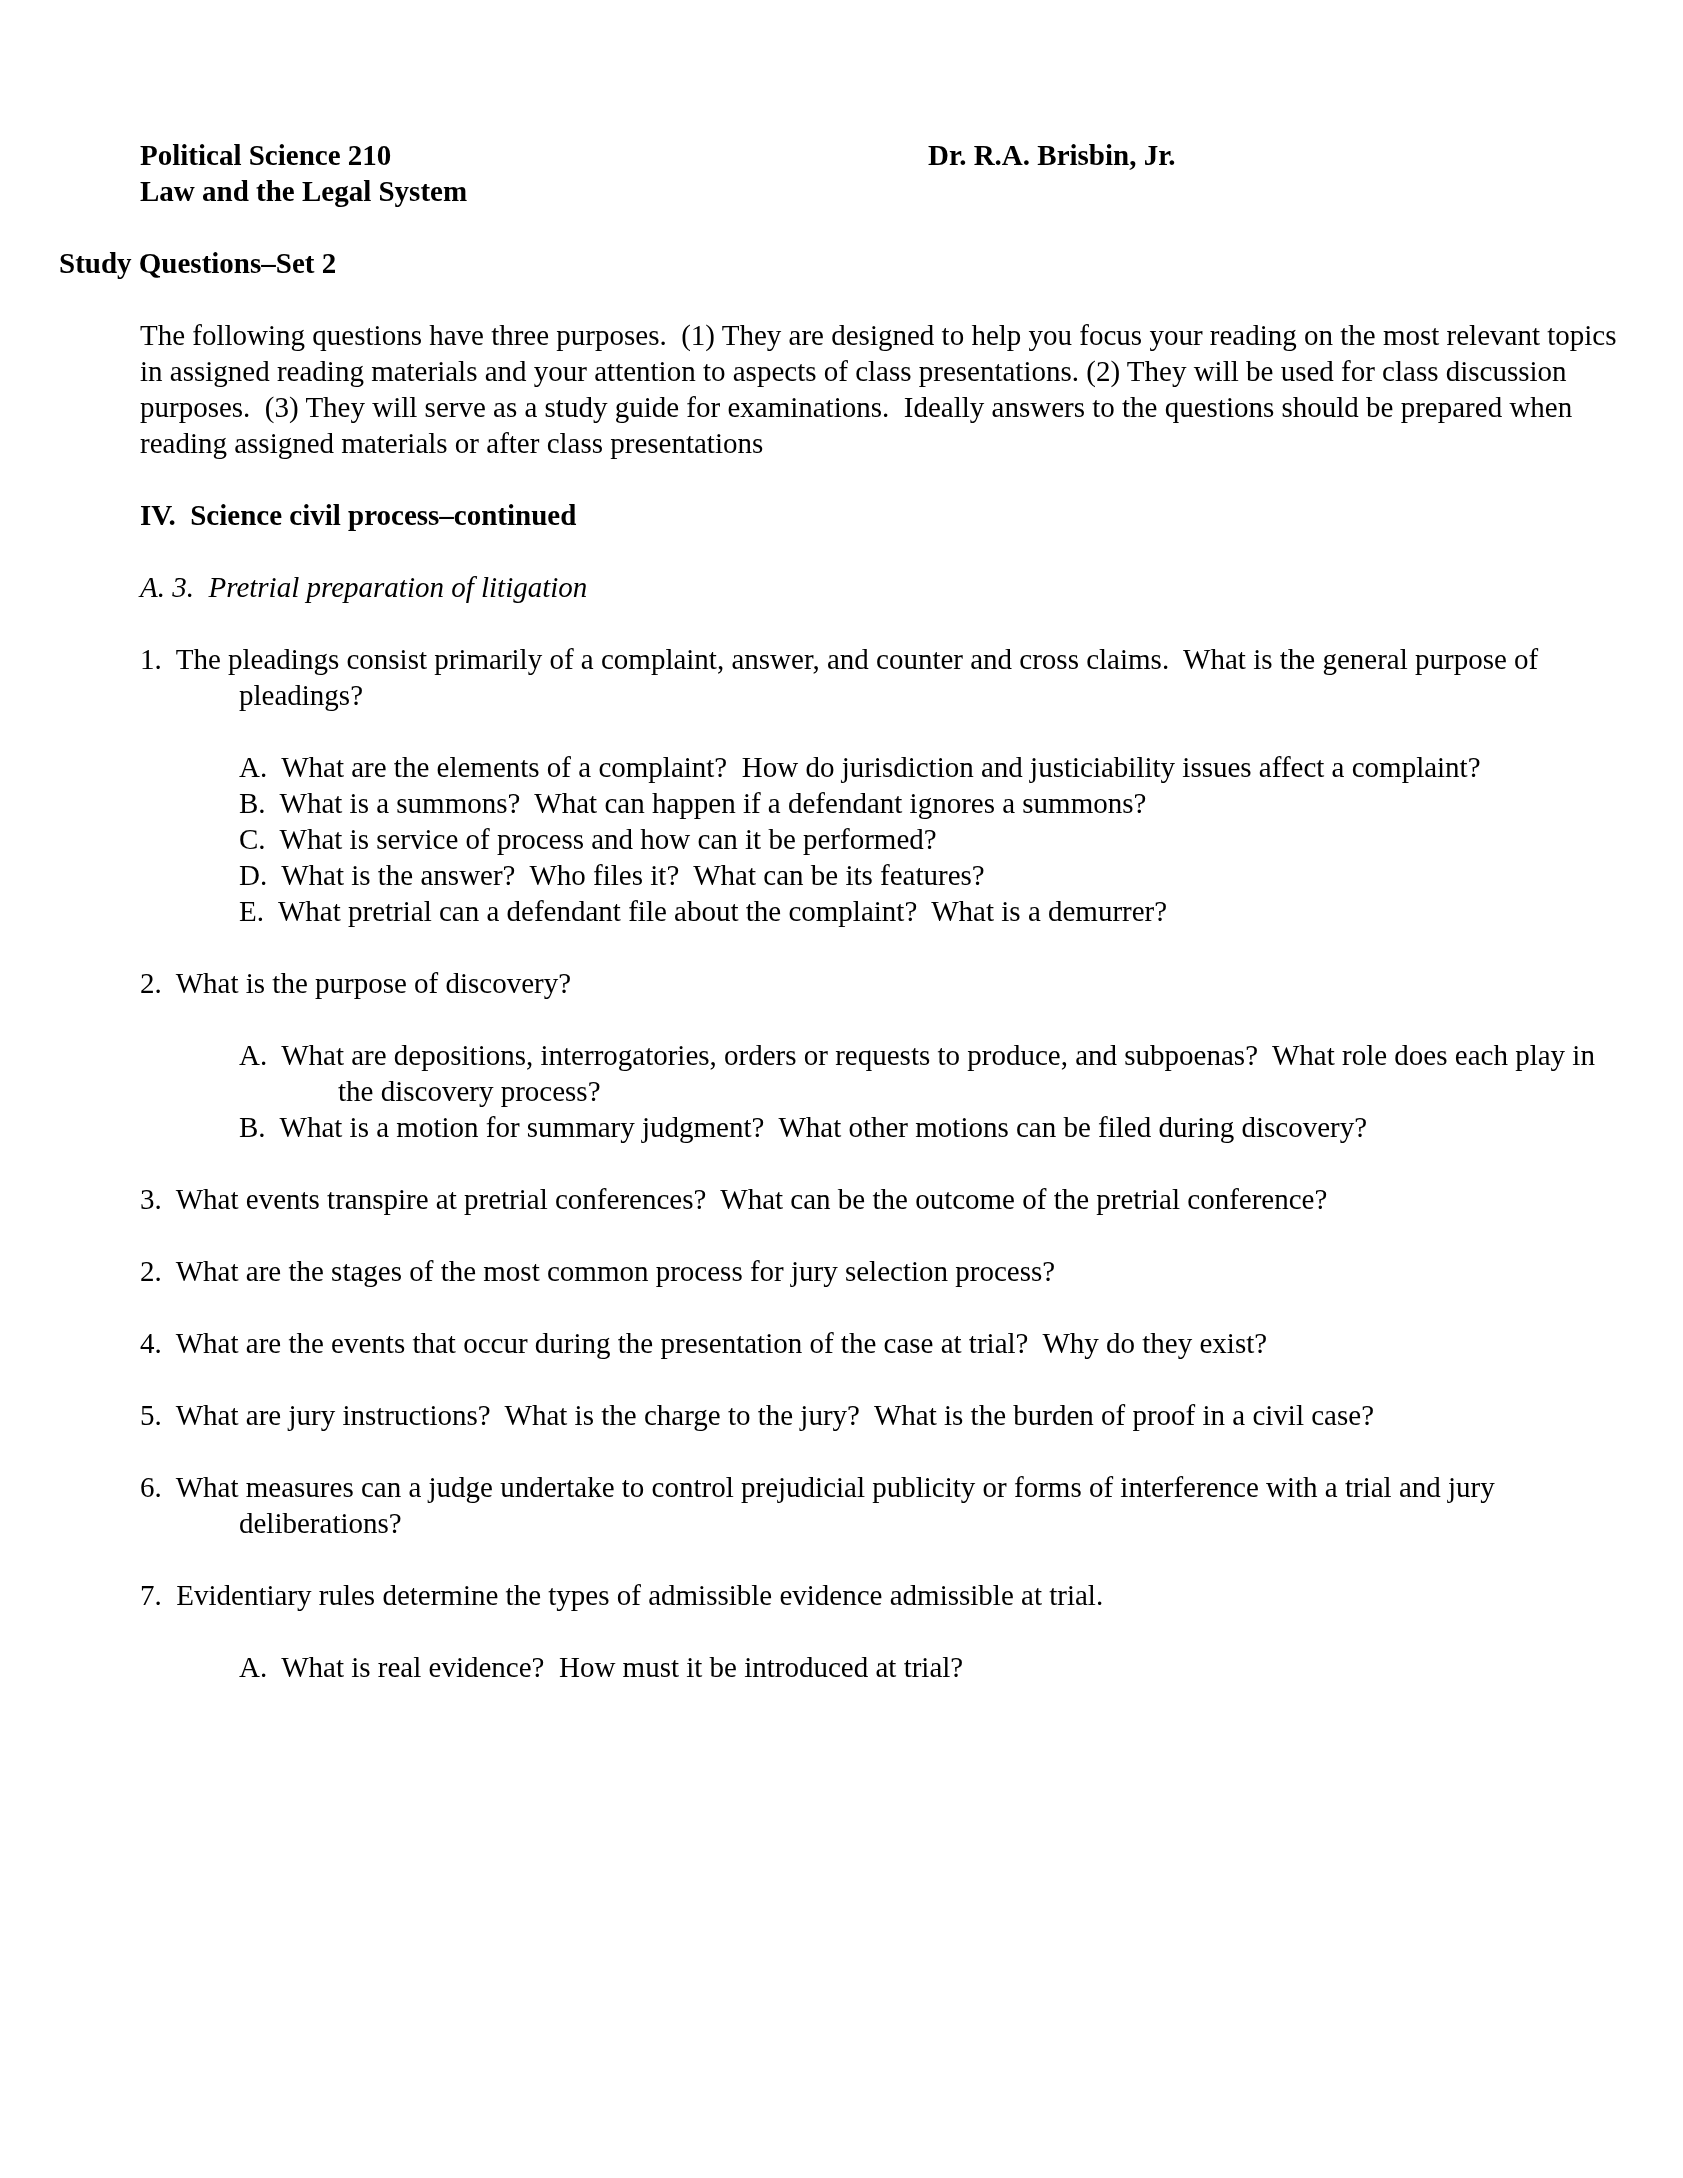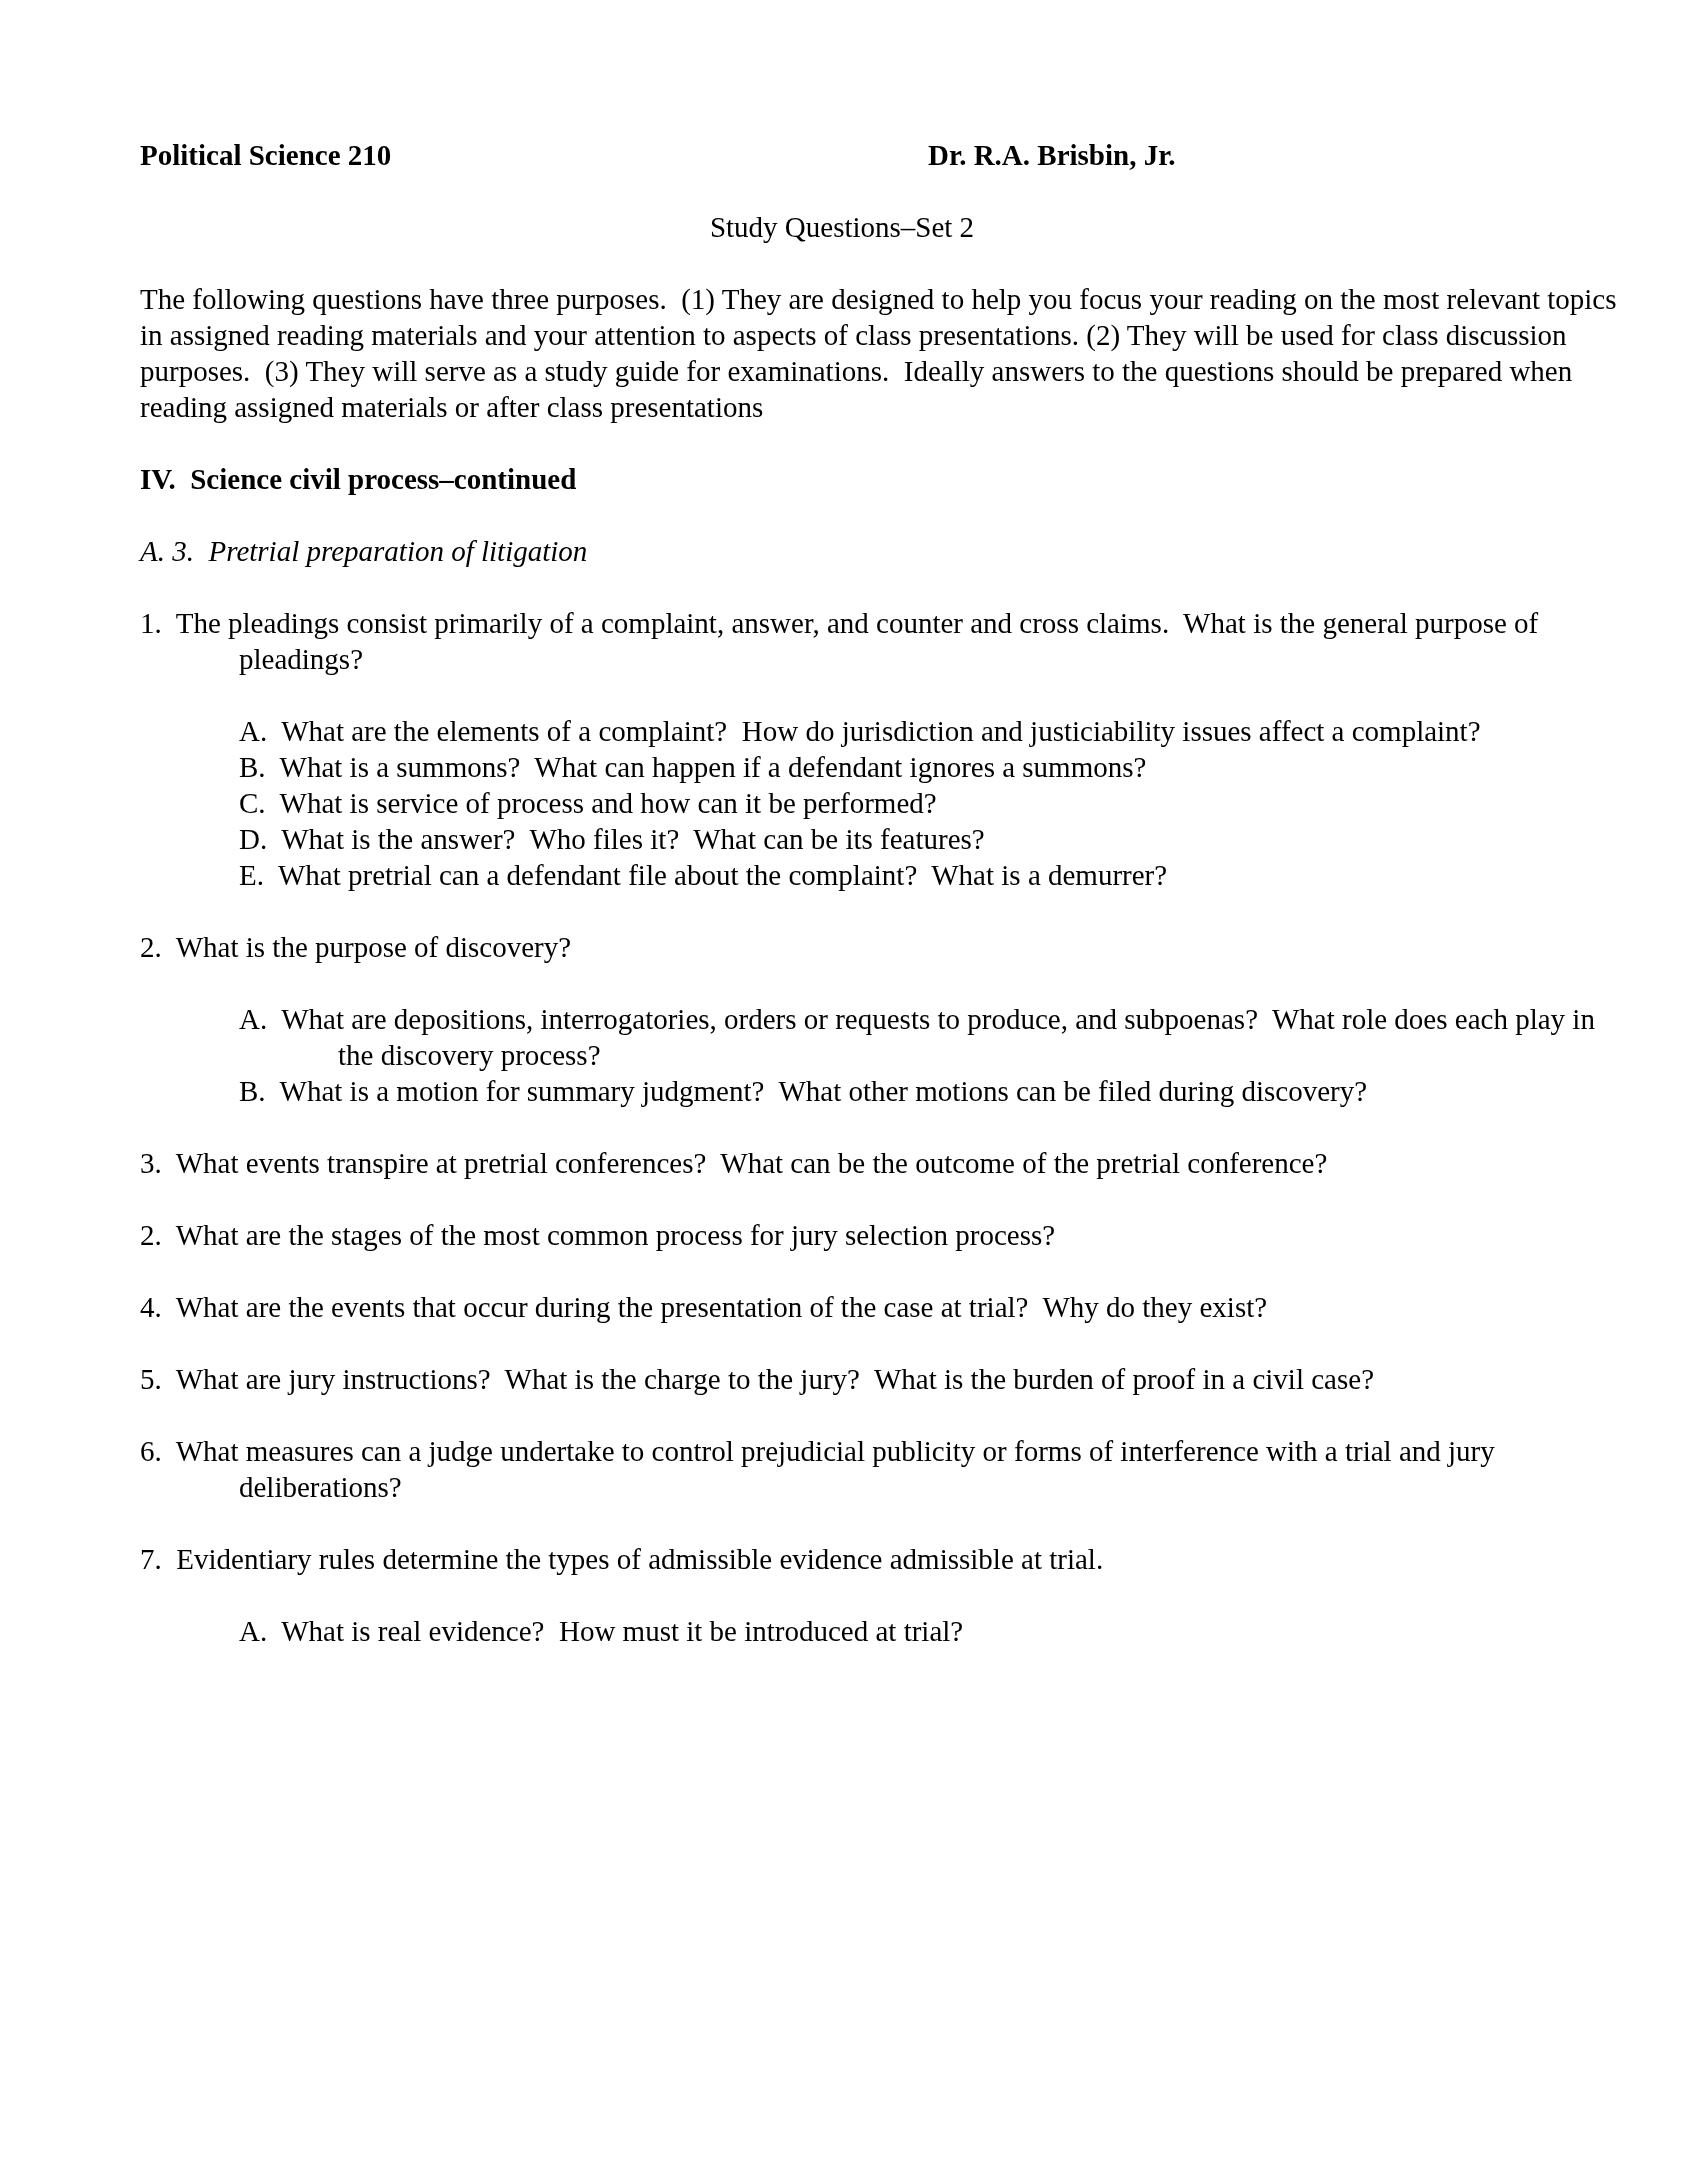--- a/index.html
+++ b/index.html
@@ -21,22 +21,21 @@
     width: 1485px;
   }
   .pre { white-space: pre-wrap; }
   .bold { font-weight: bold; }
   .italic { font-style: italic; }
   .hdr-row { position: relative; }
   .instructor { position: absolute; left: 788px; top: 0; white-space: nowrap; }
   .title {
     margin-top: 36px;
     margin-left: -81px; 
-    text-align: center;
-    font-weight: normal;
+    font-weight: bold;
   }
   .block { margin-top: 36px; }
   
   .q  { padding-left: 99px; text-indent: -99px; }
   
   .sub { padding-left: 198px; text-indent: -99px; }
   .page-number {
     position: absolute;
     top: 2003px;
     left: 0;
@@ -47,20 +46,21 @@
 </head>
 <body>
 
 <div class="page">
   <div class="content">
 
     <div class="hdr-row bold">
       <span class="pre">Political Science 210</span>
       <span class="instructor pre">Dr. R.A. Brisbin, Jr.</span>
     </div>
+    <div class="bold pre">Law and the Legal System</div>
 
     <div class="title pre">Study Questions–Set 2</div>
 
     <div class="block pre">The following questions have three purposes.  (1) They are designed to help you focus your reading on the most relevant topics in assigned reading materials and your attention to aspects of class presentations. (2) They will be used for class discussion purposes.  (3) They will serve as a study guide for examinations.  Ideally answers to the questions should be prepared when reading assigned materials or after class presentations</div>
 
     <div class="block bold pre">IV.  Science civil process–continued</div>
 
     <div class="block italic pre">A. 3.  Pretrial preparation of litigation</div>
 
     <div class="block q pre">1.  The pleadings consist primarily of a complaint, answer, and counter and cross claims.  What is the general purpose of pleadings?</div>

